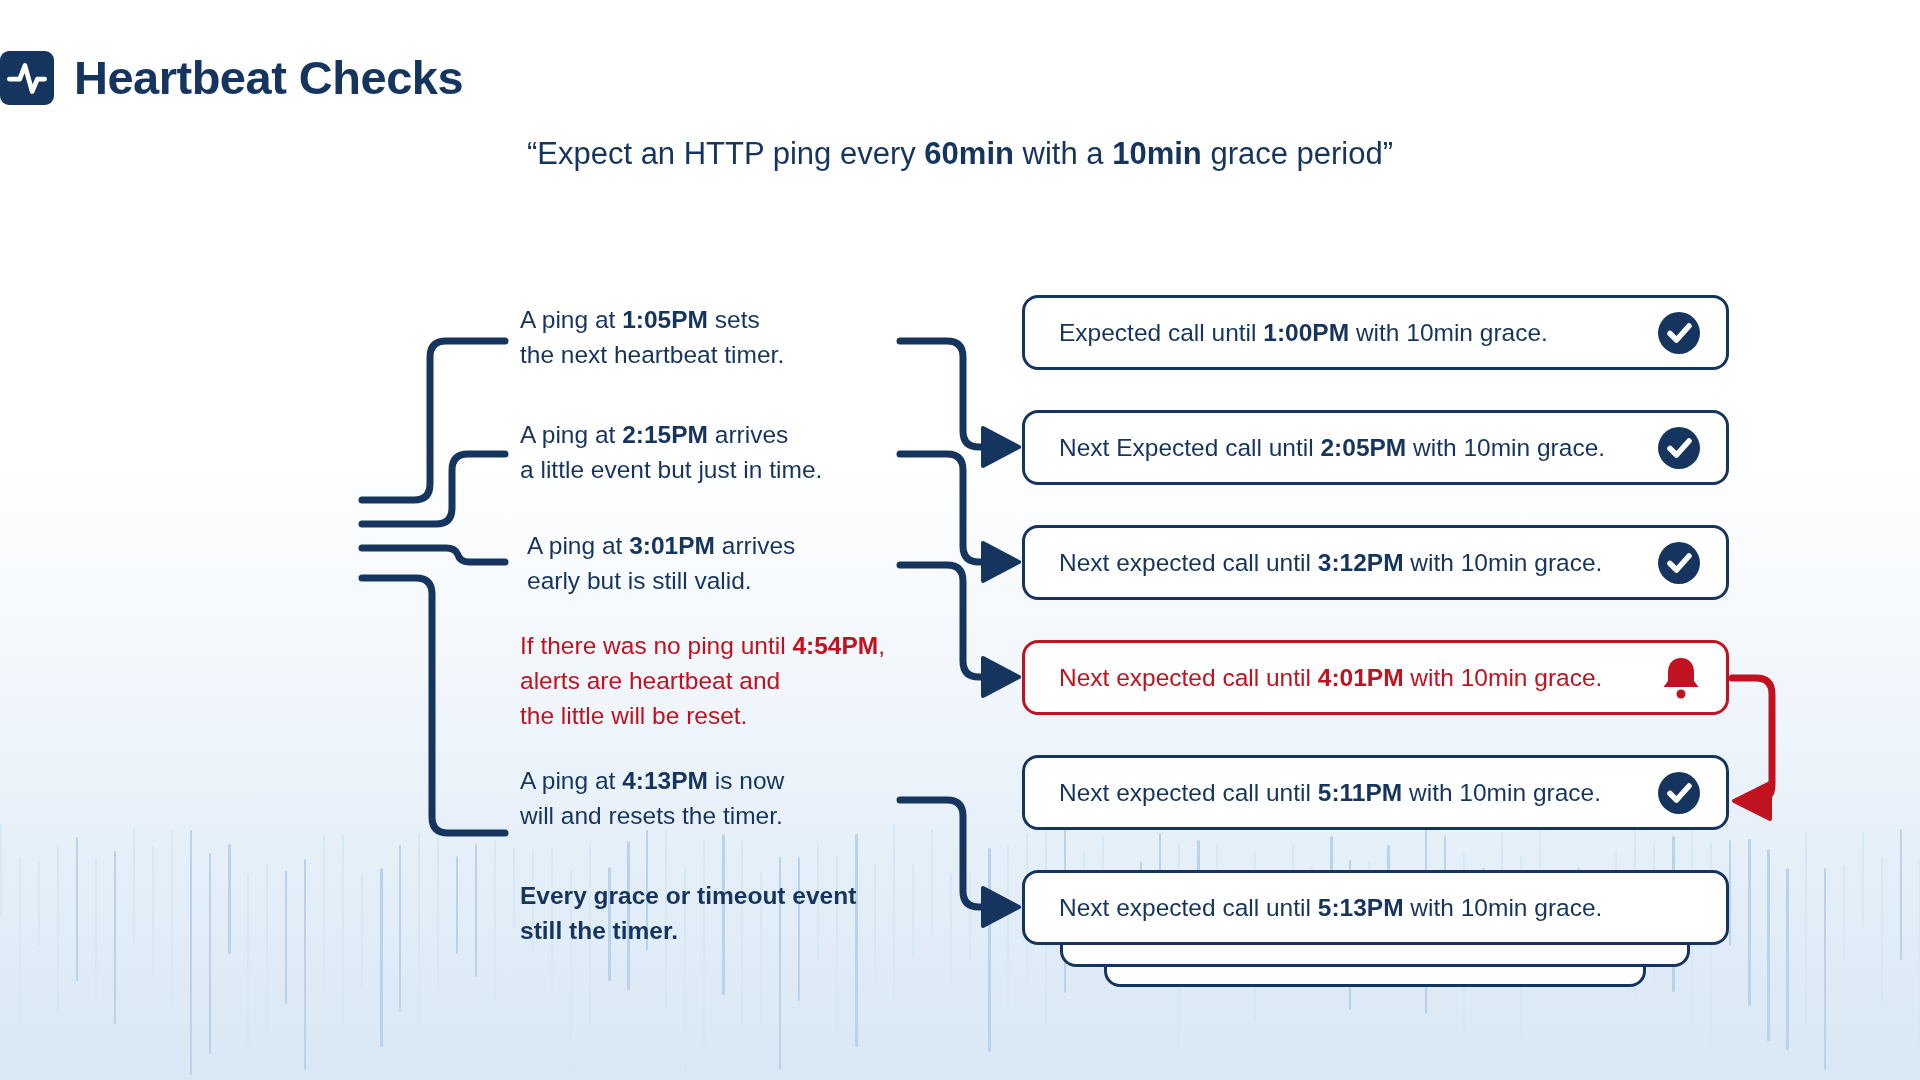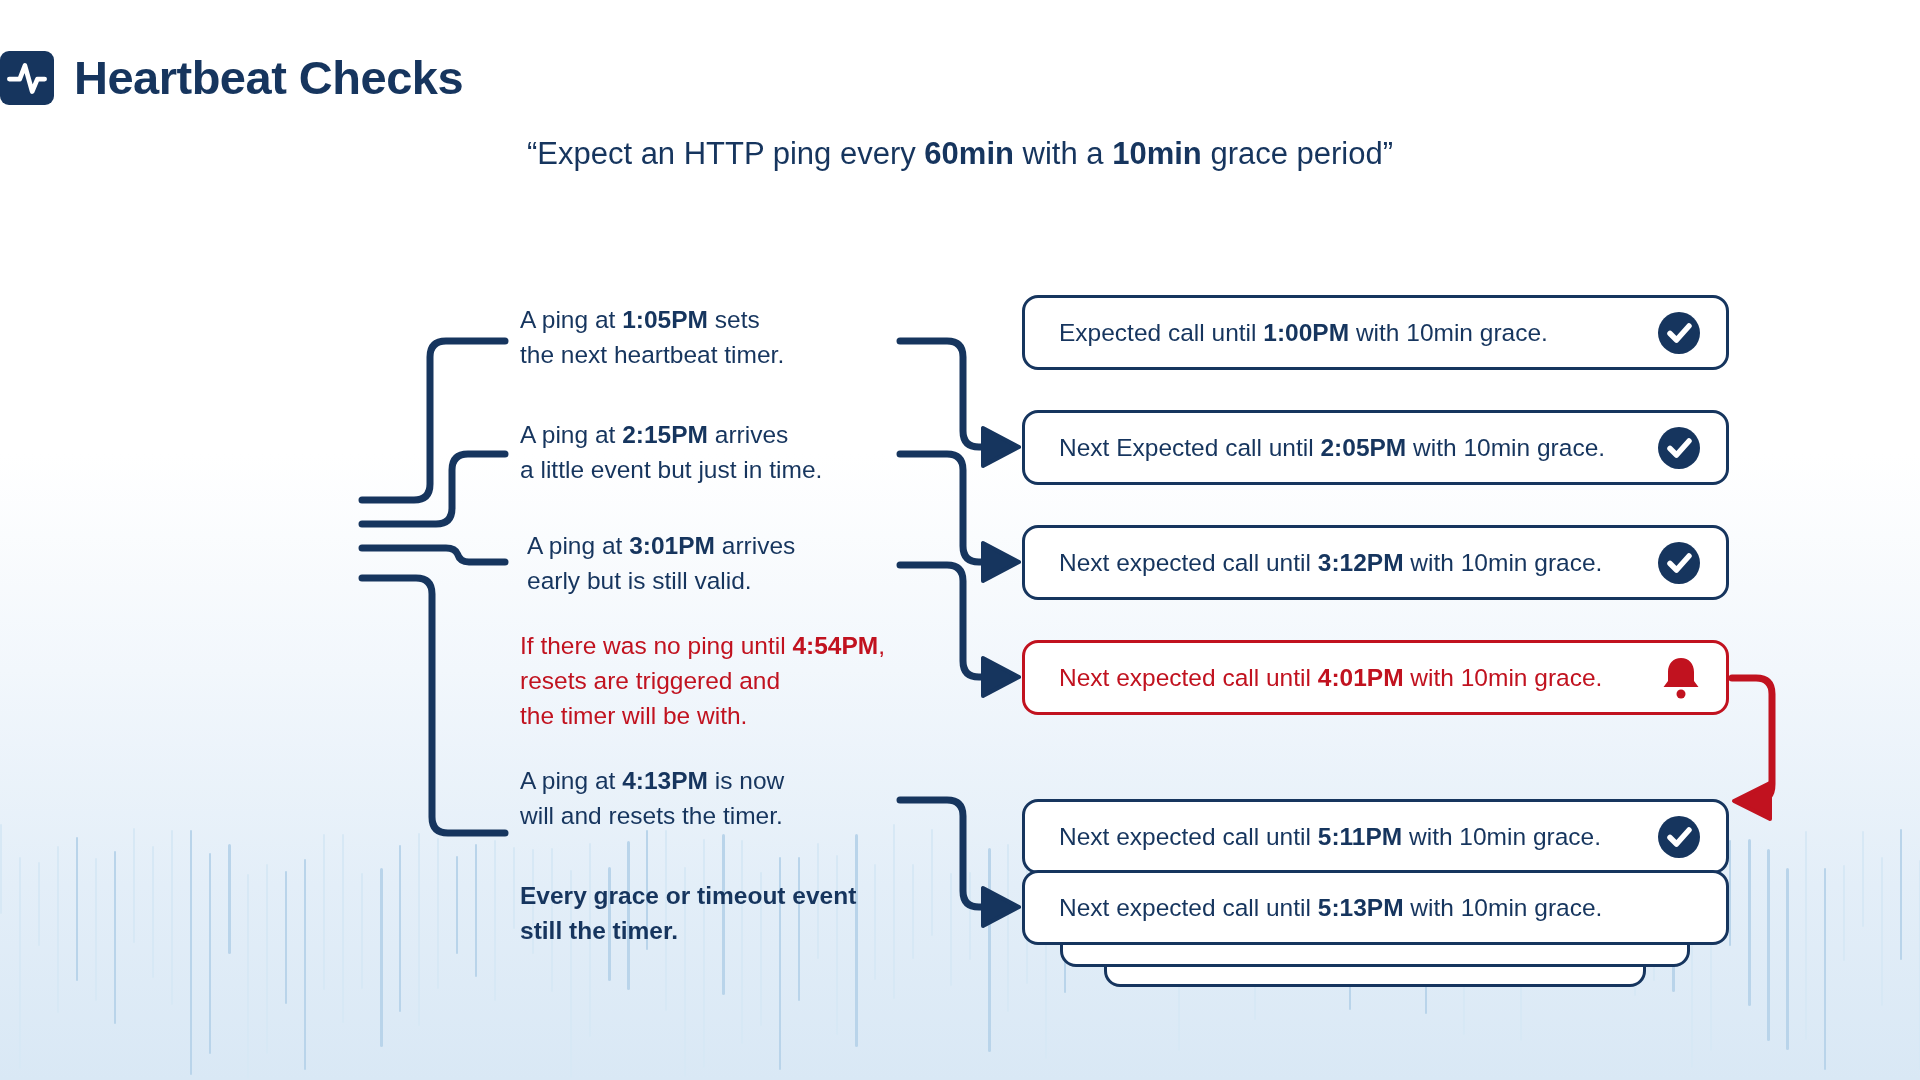--- a/index.html
+++ b/index.html
@@ -205,22 +205,22 @@
   <div class="event" style="left:520px;top:417px;">
     <span>A ping at </span><b>2:15PM</b><span> arrives</span><br>
     <span>a little event but just in time.</span>
   </div>
   <div class="event" style="left:527px;top:528px;">
     <span>A ping at </span><b>3:01PM</b><span> arrives</span><br>
     <span>early but is still valid.</span>
   </div>
   <div class="event red" style="left:520px;top:628px;">
     <span>If there was no ping until </span><b>4:54PM</b><span>,</span><br>
-    <span>resets are triggered and</span><br>
-    <span>the timer will be with.</span>
+    <span>alerts are heartbeat and</span><br>
+    <span>the little will be reset.</span>
   </div>
   <div class="event" style="left:520px;top:763px;">
     <span>A ping at </span><b>4:13PM</b><span> is now</span><br>
     <span>will and resets the timer.</span>
   </div>
   <div class="event allbold" style="left:520px;top:878px;">
     <span>Every grace or timeout event</span><br>
     <span>still the timer.</span>
   </div>
 
@@ -256,21 +256,21 @@
   </div>
   <div class="state-box alert" style="top:640px;">
     <div class="txt"><span>Next expected call until </span><b>4:01PM</b><span> with 10min grace.</span></div>
     <span class="icon-wrap">
         <svg width="42" height="46" viewBox="0 0 42 46">
           <path d="M21 3 C13 3 8 9 8 17 V 26 L 3.5 32 H 38.5 L 34 26 V 17 C 34 9 29 3 21 3 Z" fill="var(--red)"></path>
           <circle cx="21" cy="39" r="4.5" fill="var(--red)"></circle>
         </svg>
       </span>
   </div>
-  <div class="state-box" style="top:755px;margin-top:44px;">
+  <div class="state-box" style="top:755px;">
     <div class="txt"><span>Next expected call until </span><b>5:11PM</b><span> with 10min grace.</span></div>
     <span class="icon-wrap">
         <svg width="46" height="46" viewBox="0 0 46 46">
           <circle cx="23" cy="23" r="21" fill="var(--navy)"></circle>
           <polyline points="14,23.5 20.5,30 33,16" fill="none" stroke="#ffffff" stroke-width="5.5" stroke-linecap="round" stroke-linejoin="round"></polyline>
         </svg>
       </span>
   </div>
   <div class="state-box" style="top:870px;z-index:4;">
     <div class="txt"><span>Next expected call until </span><b>5:13PM</b><span> with 10min grace.</span></div>

